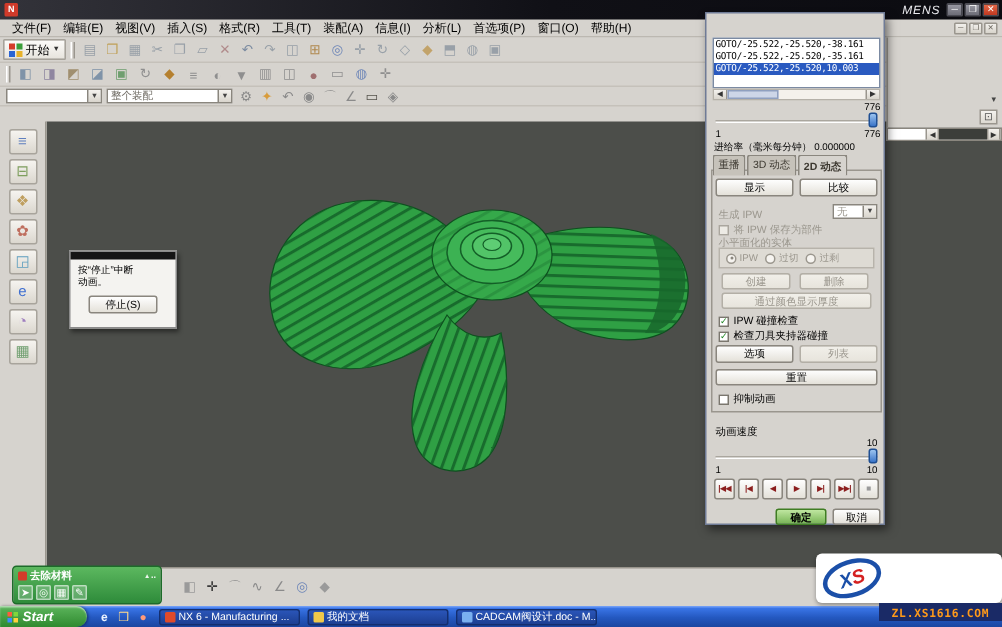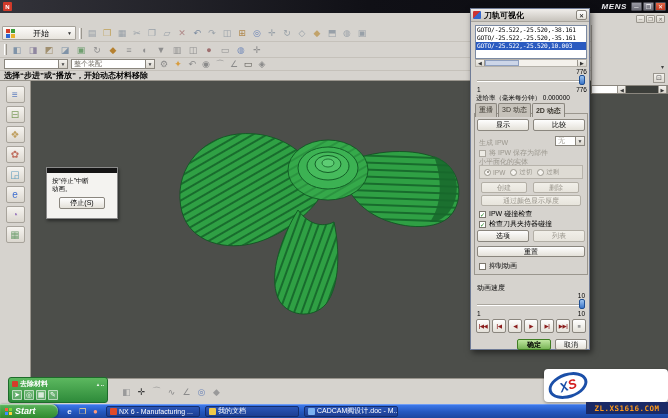--- a/index.html
+++ b/index.html
@@ -3,38 +3,38 @@
 <meta charset="utf-8">
 <style>
   *{margin:0;padding:0;box-sizing:border-box}
   html,body{width:668px;height:418px}
   body{font-family:"Liberation Sans","DejaVu Sans",sans-serif;font-size:8px;color:#000;background:#d6d3ce}
   .screen{position:relative;width:668px;height:418px;overflow:hidden;background:#d6d3ce}
 
   
   .titlebar{position:absolute;left:0;top:0;width:668px;height:13px;background:linear-gradient(90deg,#33333a,#101016 55%,#0b0b10);color:#fff;display:flex;align-items:center;gap:4px;padding:0 3px;font-weight:bold;z-index:10}
   .nx-logo{width:9px;height:9px;background:#d03a2a;color:#fff;font-size:6px;display:flex;align-items:center;justify-content:center;border-radius:1px;flex:none}
-  .brand{position:absolute;right:41px;top:2px;font-weight:bold;font-style:italic;letter-spacing:.6px;color:#ececf0}
+  .brand{position:absolute;right:41px;top:2px;font-weight:normal;font-style:italic;letter-spacing:.6px;color:#ececf0}
   .winbtns{position:absolute;right:2px;top:2px;display:flex;gap:1px}
   .wb{width:11px;height:9px;font-size:6px;line-height:6px;display:flex;align-items:center;justify-content:center;background:linear-gradient(#9a9aa4,#6c6c76);color:#fff;border:1px solid #4a4a52;border-radius:1px}
   .wb.close{background:linear-gradient(#e56a4a,#bf3820)}
 
   
   .menubar{position:absolute;left:0;top:13px;width:668px;height:12px;background:#d6d3ce;border-bottom:1px solid #bcb8b1;display:flex;align-items:center;padding-left:4px;font-size:8px}
   .mi{padding:0 4px;white-space:nowrap}
   .mdibtns{position:absolute;right:3px;top:15px;display:flex;gap:1px;z-index:11}
   .mdib{width:9px;height:8px;font-size:5px;display:flex;align-items:center;justify-content:center;background:linear-gradient(#f2f0ec,#d8d4cc);border:1px solid #9a968e;color:#6a665e;border-radius:1px}
 
   
   .tb{position:absolute;left:0;width:668px;background:#d6d3ce;display:flex;align-items:center;gap:1px;padding:1px 2px;border-bottom:1px solid #c5c1ba}
   .tb1{top:25px;height:17px}
   .tb2{top:42px;height:16px}
   .grip{width:3px;height:11px;border-left:1px solid #fff;border-right:1px solid #9a968e;margin:0 2px;flex:none}
   .ticon{width:14px;height:13px;display:flex;align-items:center;justify-content:center;font-size:9px;flex:none}
-  .startbtn{display:flex;align-items:center;gap:18px;padding:0 3px;height:14px;border:1px solid #a6a29a;background:linear-gradient(#fcfbf9,#e7e4dd);border-radius:1px;font-size:8px;flex:none}
+  .startbtn{display:flex;align-items:center;gap:2px;padding:0 3px;height:14px;border:1px solid #a6a29a;background:linear-gradient(#fcfbf9,#e7e4dd);border-radius:1px;font-size:8px;flex:none}
   .pin{display:grid;grid-template-columns:4px 4px;grid-template-rows:4px 4px;gap:1px}
   .pin i{display:block}
   .ddarrow{font-size:5px;color:#333}
 
   
   .selbar{position:absolute;left:0;top:58px;width:668px;height:13px;background:#d6d3ce;display:flex;align-items:center;gap:3px;padding:0 4px;border-bottom:1px solid #c5c1ba}
   .combo{height:10px;background:#fff;border:1px solid #8a867e;display:flex;align-items:center;justify-content:space-between;padding-left:2px;font-size:7px;color:#6e6a62;overflow:hidden}
   .combo .arrow{width:9px;height:100%;background:linear-gradient(#f4f2ee,#d9d5cd);border-left:1px solid #8a867e;display:flex;align-items:center;justify-content:center;font-size:5px;color:#444;flex:none}
 
   
@@ -133,20 +133,35 @@
   <div class="titlebar">
     <span class="nx-logo">N</span>
     <span class="brand">MENS</span>
     <span class="winbtns">
       <span class="wb">─</span>
       <span class="wb">❐</span>
       <span class="wb close">✕</span>
     </span>
   </div>
 
+  <div class="menubar">
+
+  <span class="mi">文件(F)</span>
+      <span class="mi">编辑(E)</span>
+      <span class="mi">视图(V)</span>
+      <span class="mi">插入(S)</span>
+      <span class="mi">格式(R)</span>
+      <span class="mi">工具(T)</span>
+      <span class="mi">装配(A)</span>
+      <span class="mi">信息(I)</span>
+      <span class="mi">分析(L)</span>
+      <span class="mi">首选项(P)</span>
+      <span class="mi">窗口(O)</span>
+      <span class="mi">帮助(H)</span>
+    </div>
   <div class="mdibtns">
     <span class="mdib">─</span>
     <span class="mdib">❐</span>
     <span class="mdib">✕</span>
   </div>
 
   <div class="tb tb1">
     <span class="startbtn">
       <span class="pin">
         <i style="background:#d43c2a"></i>
@@ -220,23 +235,20 @@
         <span class="ticon" style="width: 12px; height: 11px; color: rgb(216, 156, 60);">✦</span>
         <span class="ticon" style="width: 12px; height: 11px; color: rgb(138, 138, 138);">↶</span>
         <span class="ticon" style="width: 12px; height: 11px; color: rgb(138, 138, 138);">◉</span>
         <span class="ticon" style="width: 12px; height: 11px; color: rgb(138, 138, 138);">⌒</span>
         <span class="ticon" style="width: 12px; height: 11px; color: rgb(138, 138, 138);">∠</span>
         <span class="ticon" style="width: 12px; height: 11px; color: rgb(85, 82, 76);">▭</span>
         <span class="ticon" style="width: 12px; height: 11px; color: rgb(138, 138, 138);">◈</span>
       </span>
   </div>
 
-  <div class="promptbar">
-    <span>选择“步进”或“播放”，开始动态材料移除</span>
-  </div>
 
   <div class="resbar">
 
   <span class="ricon" style="color: rgb(95, 127, 191);">≡</span>
       <span class="ricon" style="color: rgb(127, 159, 95);">⊟</span>
       <span class="ricon" style="color: rgb(191, 159, 95);">❖</span>
       <span class="ricon" style="color: rgb(191, 111, 95);">✿</span>
       <span class="ricon" style="color: rgb(95, 159, 191);">◲</span>
       <span class="ricon" style="color: rgb(63, 111, 208);">e</span>
       <span class="ricon" style="color: rgb(159, 127, 191);">◔</span>
@@ -293,25 +305,20 @@
   <div class="msgbox">
     <div class="bar"></div>
     <div class="msgtext">
       <div>按“停止”中断</div>
       <div>动画。</div>
     </div>
     <div class="btn stopbtn">停止(S)</div>
   </div>
 
   <div class="dialog">
-    <div class="dtitle">
-      <span class="dtool-icon"></span>
-      <span>刀轨可视化</span>
-      <span class="btn dclose">✕</span>
-    </div>
 
     <div class="dlist">
 
     <div class="lrow">GOTO/-25.522,-25.520,-38.161</div>
         <div class="lrow">GOTO/-25.522,-25.520,-35.161</div>
         <div class="lrow selected">GOTO/-25.522,-25.520,10.003</div>
       </div>
     <div class="hscroll">
       <span class="hsbtn" style="border-left:none">◀</span>
       <span class="hthumb"></span>

